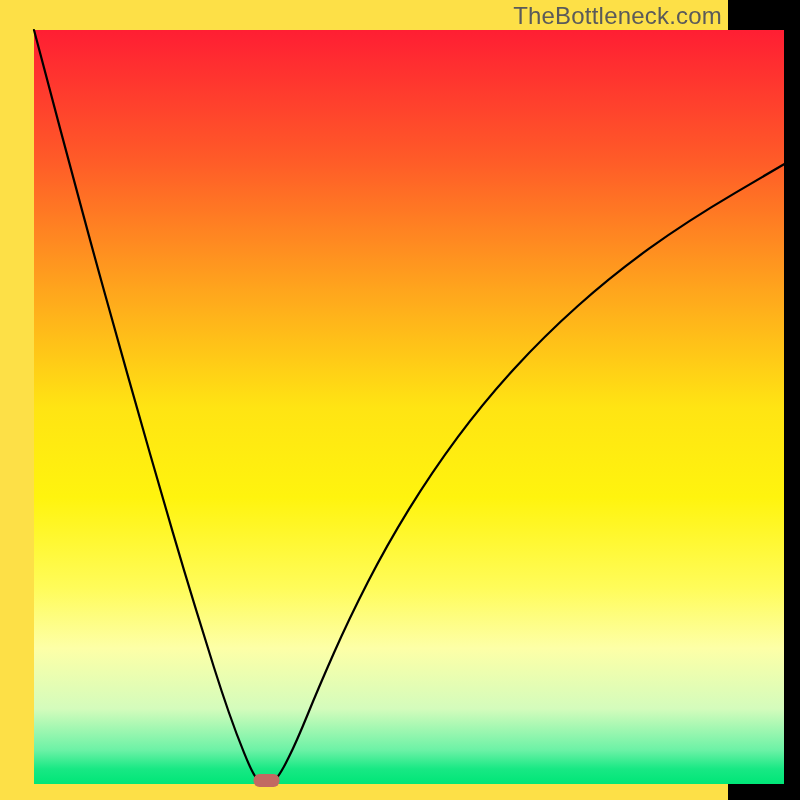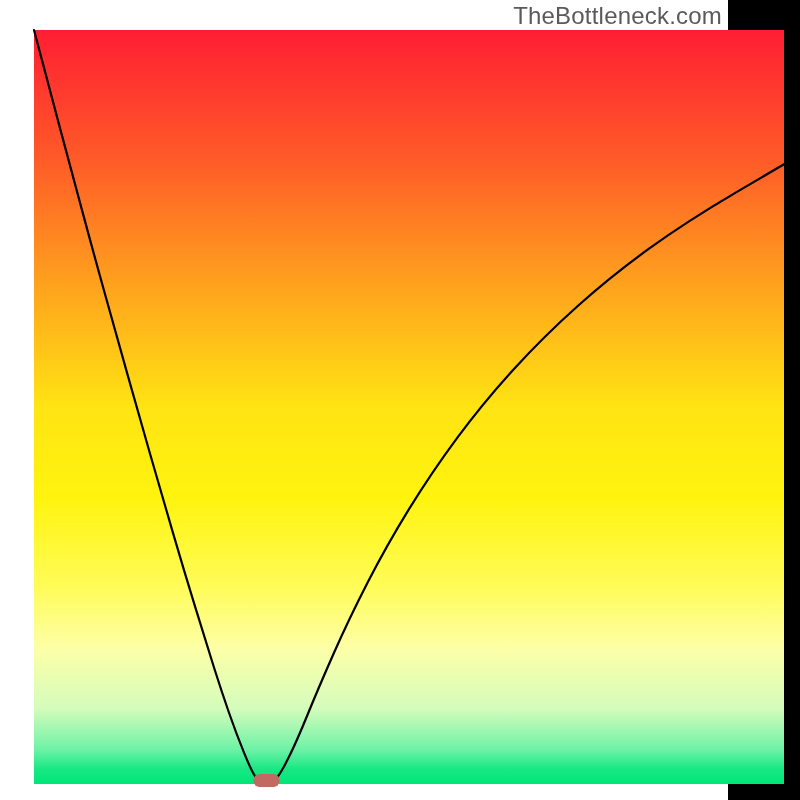--- a/index.html
+++ b/index.html
@@ -8,21 +8,21 @@
     width: 800px;
     height: 800px;
     overflow: hidden;
     background: #000;
     font-family: Arial, Helvetica, sans-serif;
   }
   .frame {
     position: relative;
     width: 728px;
     height: 800px;
-    background: #ffffff;
+    background: #fde047;
   }
   .attribution {
     position: absolute;
     top: 2px;
     right: 6px;
     color: #5a5a5a;
     font-size: 24px;
     font-weight: 500;
     letter-spacing: 0.2px;
   }

